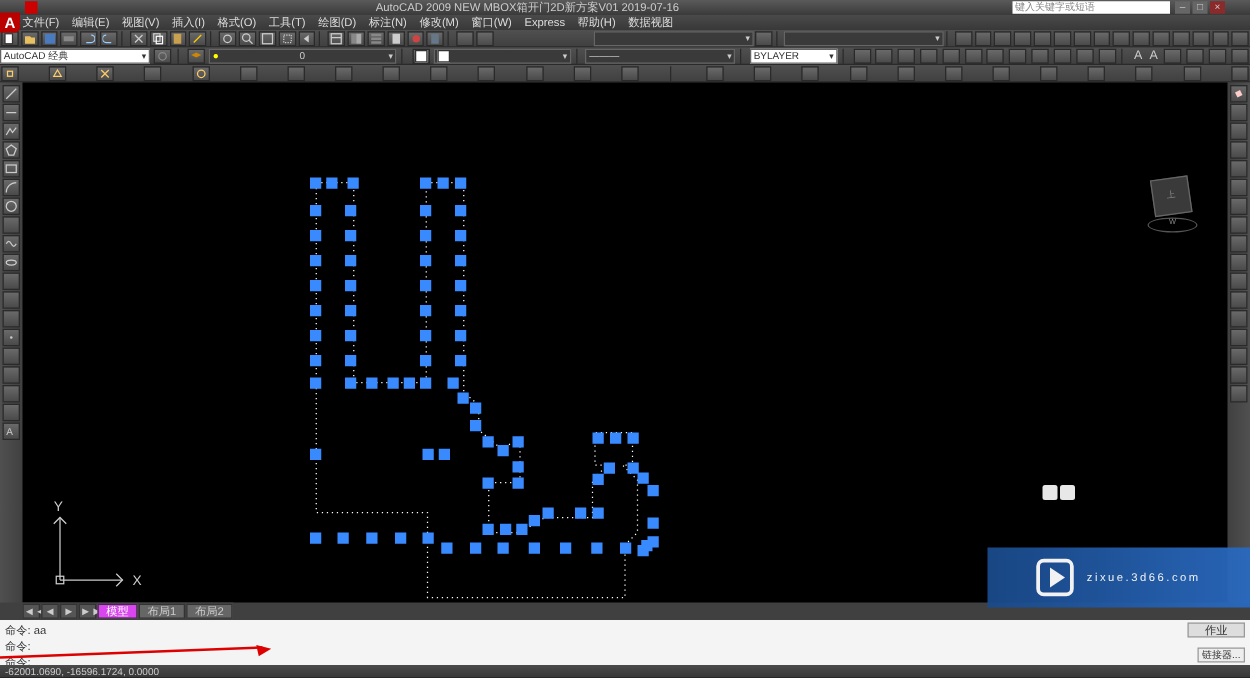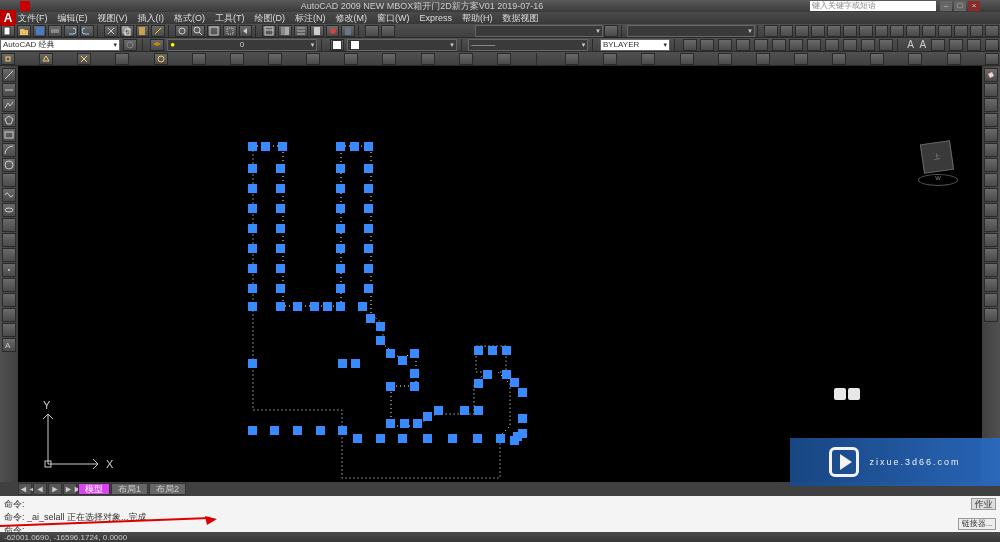--- a/index.html
+++ b/index.html
@@ -550,28 +550,28 @@
   <div class="tab-nav">◄◄</div>
   <div class="tab-nav">◄</div>
   <div class="tab-nav">►</div>
   <div class="tab-nav">►►</div>
   <div class="tab active">模型</div>
   <div class="tab">布局1</div>
   <div class="tab">布局2</div>
 </div>
 
 <div class="command-area">
+  <div class="line">命令: aa</div>
   <div class="line">命令:</div>
-  <div class="line">命令: _ai_selall 正在选择对象...完成</div>
   <div class="line">命令:</div>
   <svg class="red-arrow" width="220" height="14">
     <path d="M0 10 L210 2" stroke="#d00" stroke-width="2"></path>
     <path d="M205 0 l12 3 -10 6 z" fill="#d00"></path>
   </svg>
-  <div class="command-close" style="width:25px">作业</div>
+  <div class="command-close" style="width:46px">作业</div>
   <div class="command-btn">链接器...</div>
 </div>
 
 <div class="statusbar">
   <span>-62001.0690, -16596.1724, 0.0000</span>
 </div>
 
 <div class="watermark">
   <div class="play"></div>
   <div>

